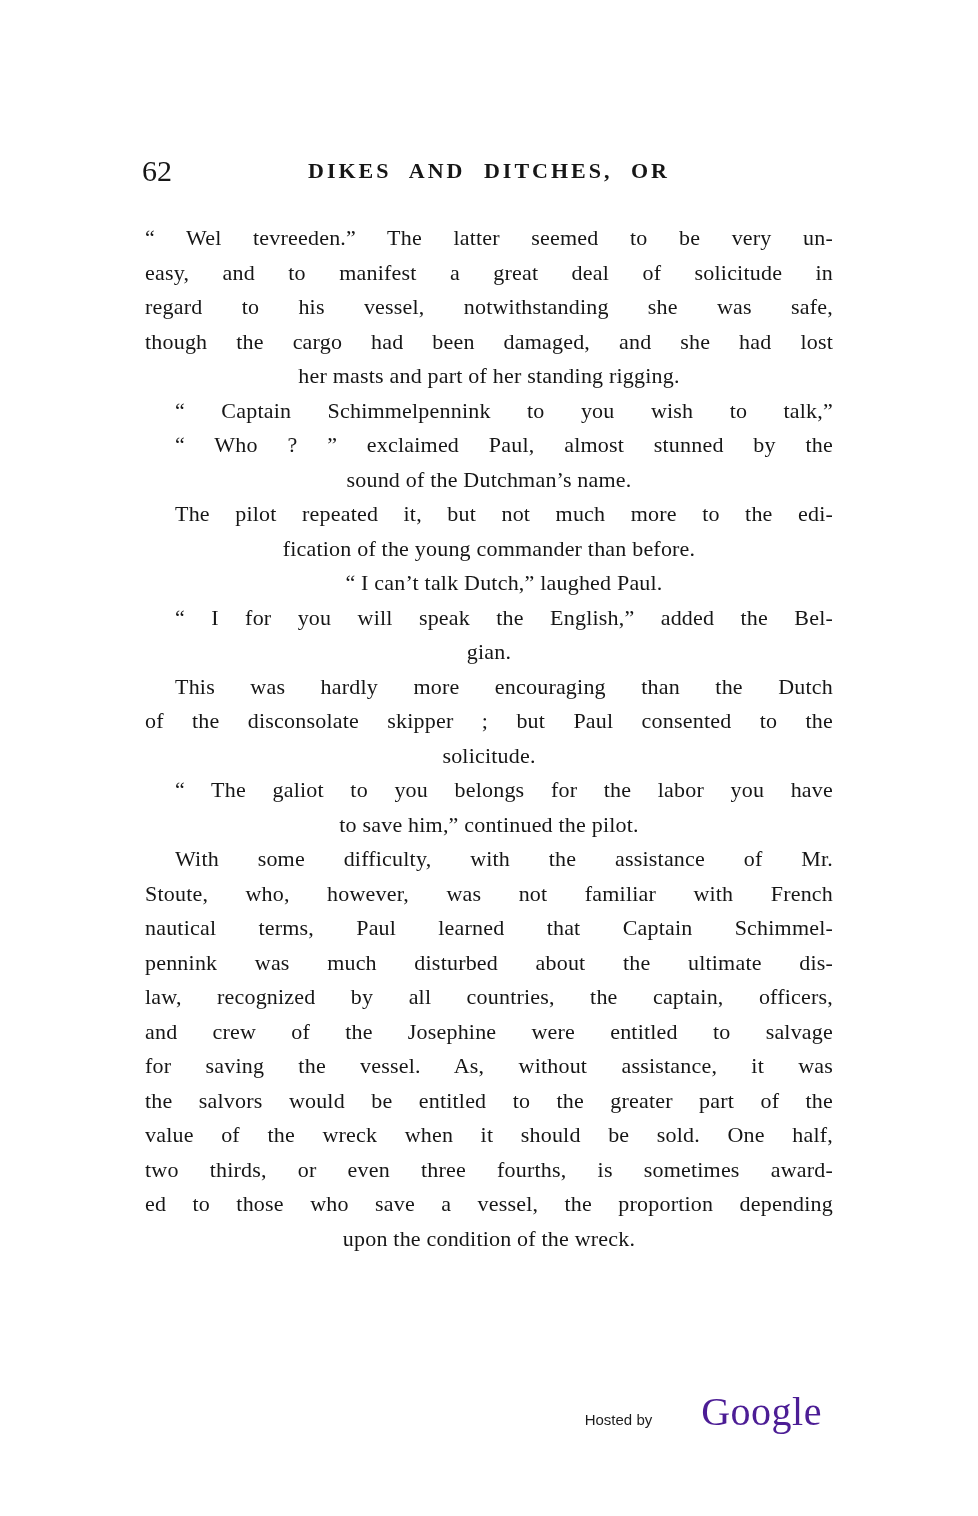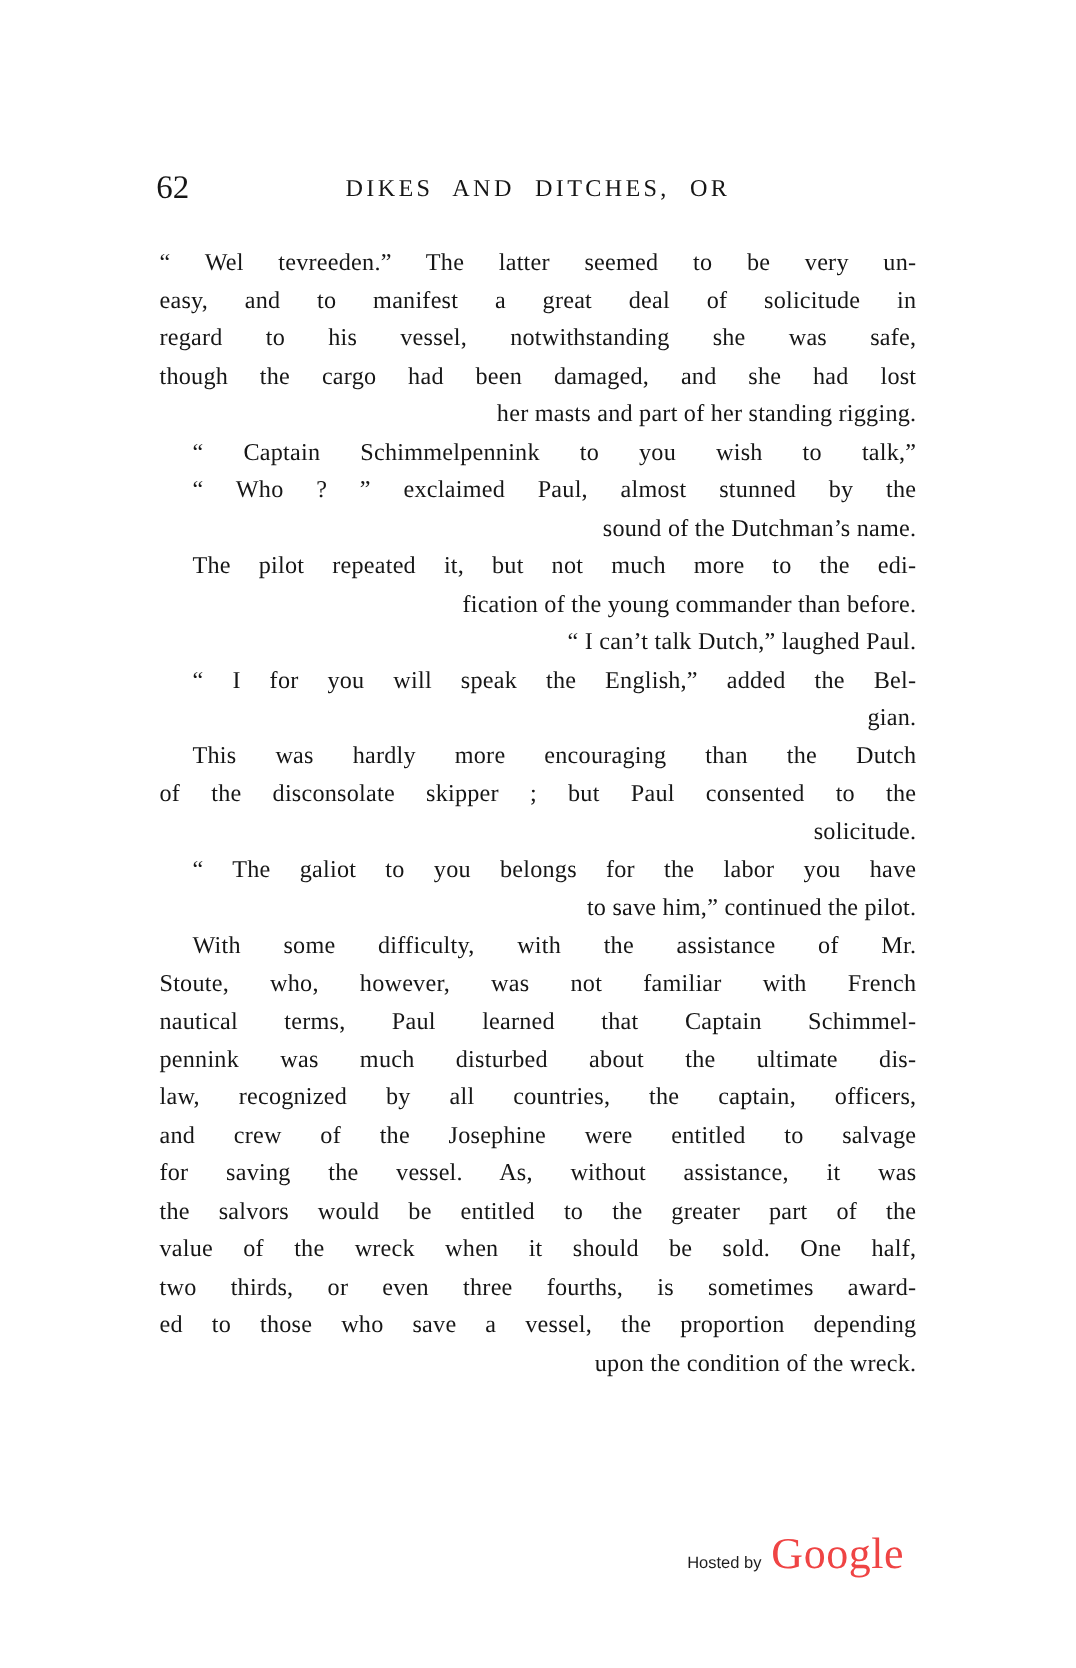--- a/index.html
+++ b/index.html
@@ -34,21 +34,21 @@
     font-family: "Liberation Serif", serif;
   }
   .head-title {
     position: absolute;
     left: 0;
     right: 0;
     top: 3px;
     text-align: center;
     font-size: 22px;
     line-height: 24px;
-    font-weight: 400;
+    font-weight: 700;
     letter-spacing: 3px;
     word-spacing: 10px;
     font-family: "Liberation Serif", serif;
   }
   
   .body-text {
     position: absolute;
     left: 145px;
     top: 221px;
     width: 688px;
@@ -57,46 +57,47 @@
     font-size: 22px;
     line-height: 34.5px;
     white-space: normal;
     letter-spacing: 0.2px;
   }
   .line.just {
     text-align: justify;
     text-align-last: justify;
   }
   .line.last {
-    text-align: right;
+    text-align: center;
   }
   .line.indent {
     text-indent: 30px;
   }
   
   .footer {
     position: absolute;
     top: 1392px;
     left: 0;
     width: 822px;
     display: flex;
     justify-content: flex-end;
     align-items: baseline;
+    gap: 40px;
   }
   .hosted-by {
     font-family: "Liberation Sans", sans-serif;
     font-size: 15px;
     color: #1c1c1c;
     margin-right: 9px;
   }
   .google-logo {
     font-family: "Liberation Serif", serif;
     font-size: 40px;
     line-height: 40px;
-    color: #ef4444;
+    color: #4c1d95;
     letter-spacing: 0.5px;
   }
 </style>
 </head>
 <body>
 
 <div class="page">
 
   <div class="running-head">
     <div class="folio">62</div>

